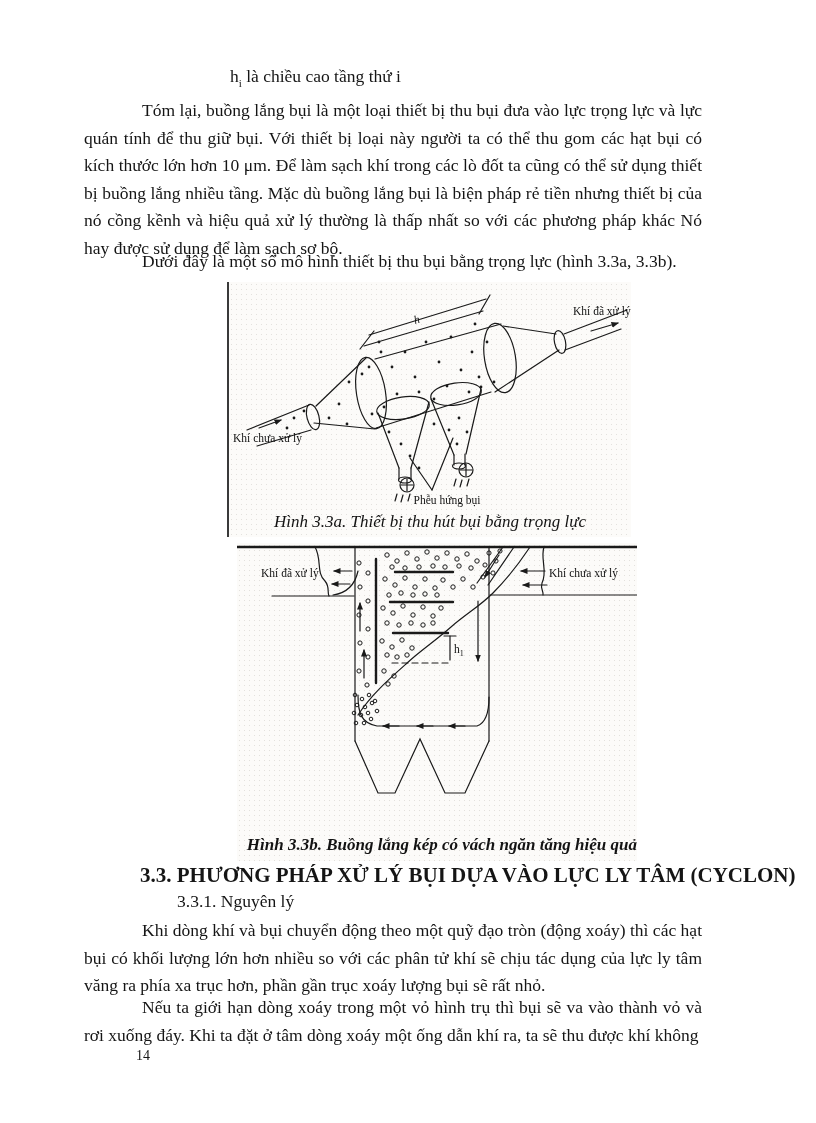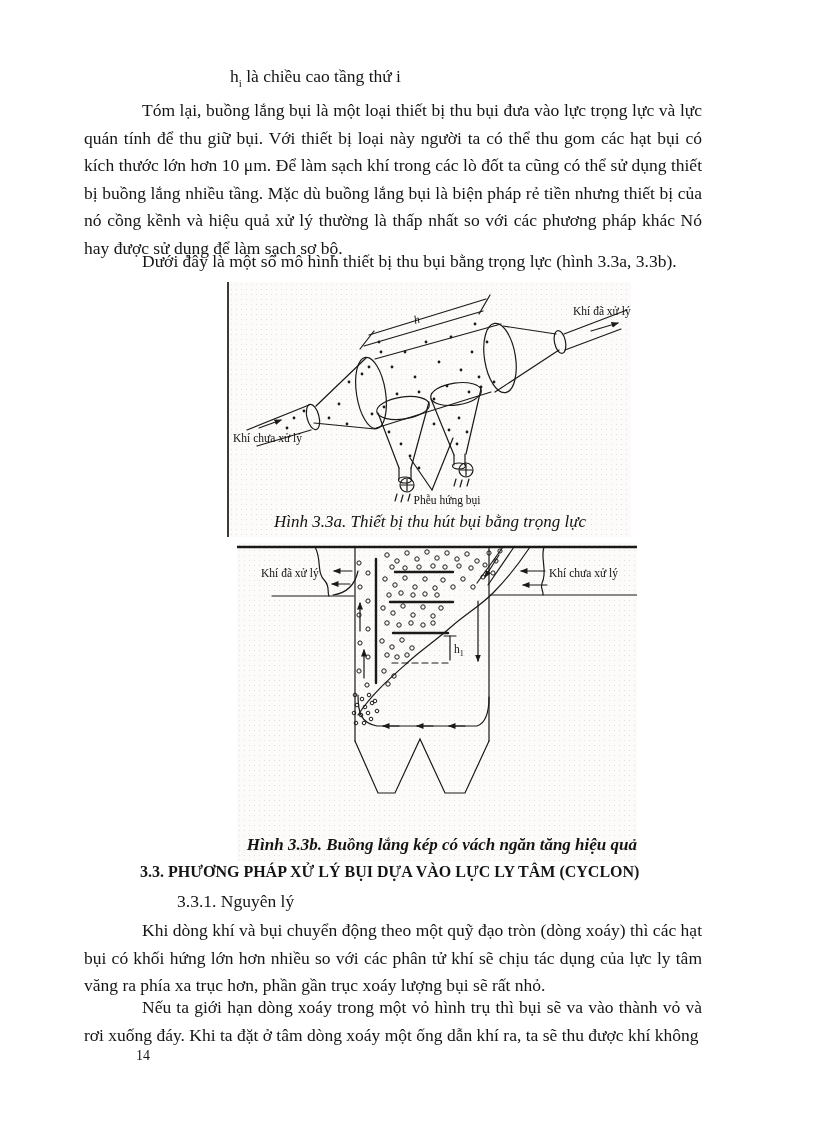--- a/index.html
+++ b/index.html
@@ -8,21 +8,21 @@
     font-family:"Liberation Serif","DejaVu Serif",serif;color:#151515;
     overflow:hidden;
   }
   .abs{position:absolute;}
   .para{
     left:84px;width:618px;font-size:17.5px;line-height:27.5px;
     text-align:justify;text-indent:58px;
   }
   .def-line{left:230px;top:66px;font-size:17.5px;}
   .def-line sub{font-size:11px;}
-  .heading{left:140px;top:863px;font-size:16px;font-weight:bold;white-space:nowrap;}
+  .heading{left:140px;top:863px;font-size:21px;font-weight:bold;white-space:nowrap;}
   .subheading{left:177px;top:891px;font-size:17.5px;font-weight:normal;white-space:nowrap;}
   .pagenum{left:136px;top:1048px;font-size:14px;}
   .figure{
     background-color:#fcfbf9;
     background-image:radial-gradient(#e3e1dd 0.6px, rgba(0,0,0,0) 0.7px);
     background-size:5px 5px;
   }
   .fig-a{left:227px;top:282px;width:402px;height:255px;border-left:2px solid #3a3a3a;}
   .fig-b{left:237px;top:543px;width:400px;height:318px;}
   .caption{
@@ -303,16 +303,16 @@
         <circle class="oc" cx="138" cy="158" r="1.8"></circle>
     </g>
     <text class="svgtxt" x="24" y="34">Khí đã xử lý</text>
     <text class="svgtxt" x="312" y="34">Khí chưa xử lý</text>
   </svg>
   <div class="caption cap-b">Hình 3.3b. Buồng lắng kép có vách ngăn tăng hiệu quả</div>
 </div>
 
 <div class="abs heading">3.3. PHƯƠNG PHÁP XỬ LÝ BỤI DỰA VÀO LỰC LY TÂM (CYCLON)</div>
 <div class="abs subheading">3.3.1. Nguyên lý</div>
-<div class="abs para" style="top:917px;">Khi dòng khí và bụi chuyển động theo một quỹ đạo tròn (dòng xoáy) thì các hạt bụi có khối hứng lớn hơn nhiều so với các phân tử khí sẽ chịu tác dụng của lực ly tâm văng ra phía xa trục hơn, phần gần trục xoáy lượng bụi sẽ rất nhỏ.</div>
+<div class="abs para" style="top:917px;">Khi dòng khí và bụi chuyển động theo một quỹ đạo tròn (động xoáy) thì các hạt bụi có khối lượng lớn hơn nhiều so với các phân tử khí sẽ chịu tác dụng của lực ly tâm văng ra phía xa trục hơn, phần gần trục xoáy lượng bụi sẽ rất nhỏ.</div>
 <div class="abs para" style="top:994px;">Nếu ta giới hạn dòng xoáy trong một vỏ hình trụ thì bụi sẽ va vào thành vỏ và rơi xuống đáy. Khi ta đặt ở tâm dòng xoáy một ống dẫn khí ra, ta sẽ thu được khí không</div>
 
 <div class="abs pagenum">14</div>
 
 </body></html>

